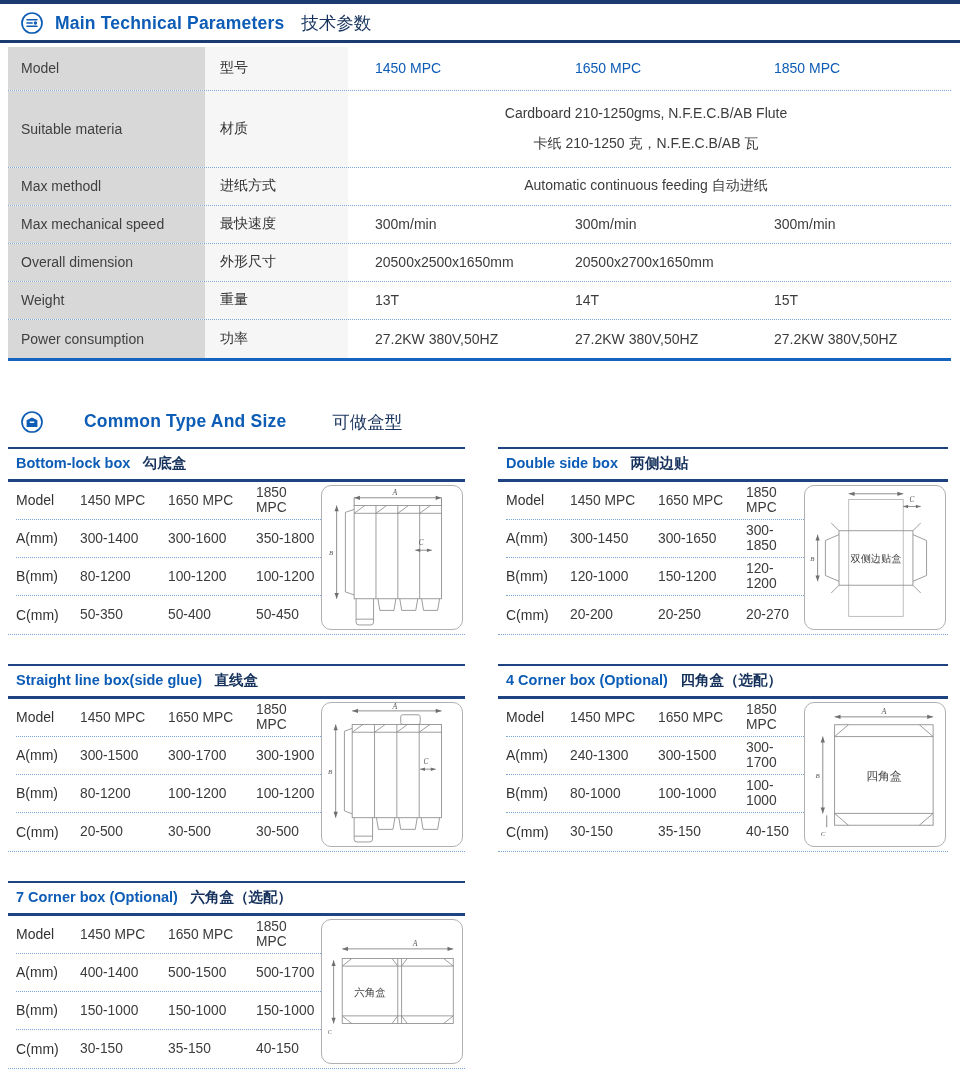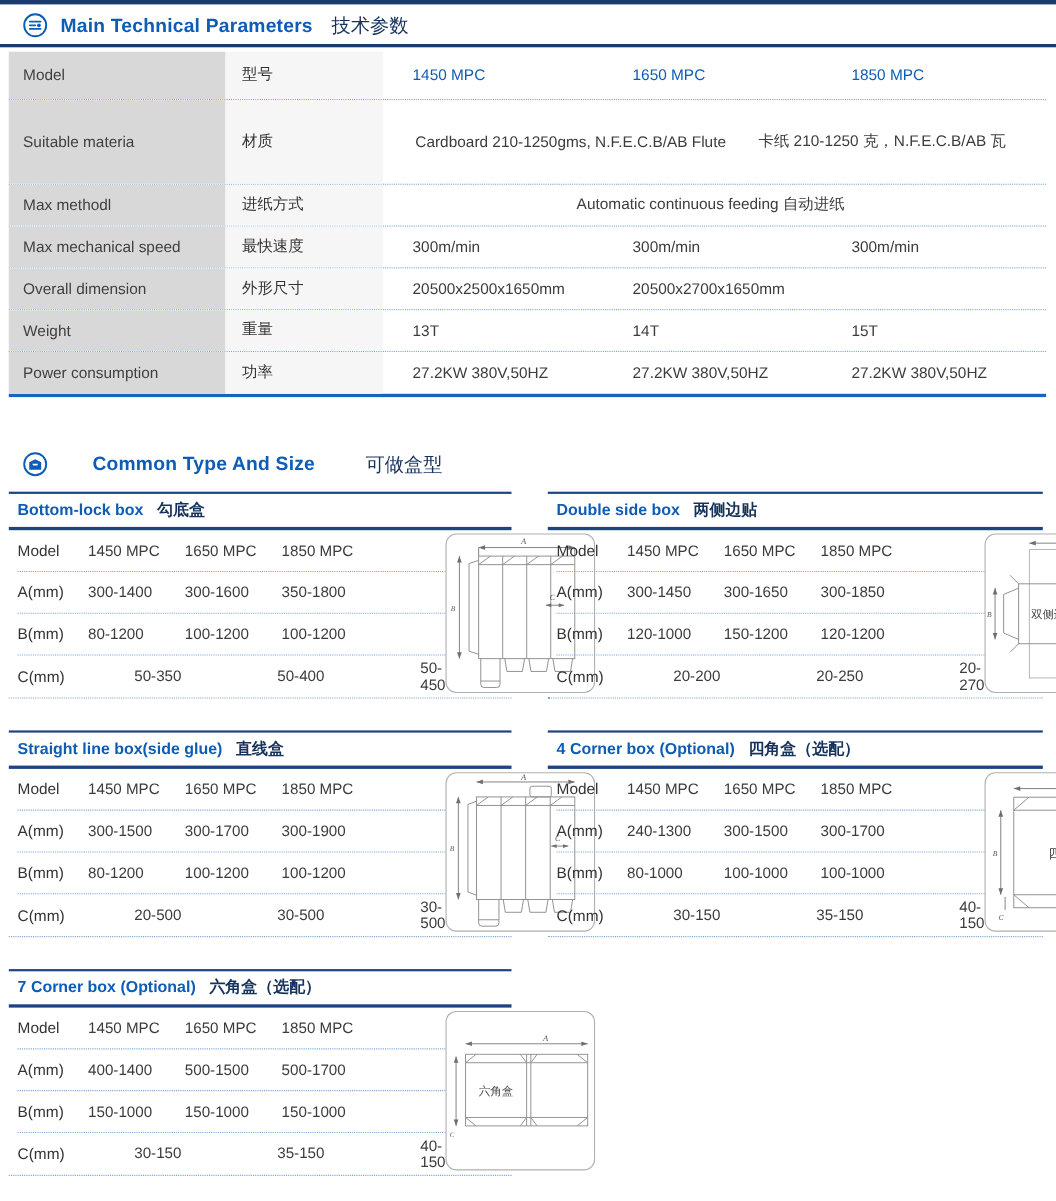--- a/index.html
+++ b/index.html
@@ -18,34 +18,34 @@
   .mtable { margin:4px 9px 0 8px; border-bottom:3px solid #1565c0; }
   .mrow { display:grid; grid-template-columns:197px 143px 200px 199px 197px; border-bottom:1px dotted #7aa6d8; }
   .mrow:last-child { border-bottom:none; }
   .mrow.models { height:44px; } .mrow.cols, .mrow.span { height:38px; } .mrow.span2 { height:77px; }
   .mc { display:flex; align-items:center; font-size:14px; color:#3c3c3c; }
   .lab-en { background:#d8d8d8; padding-left:13px; color:#3f3f3f; }
   .lab-zh { background:#f6f6f6; padding-left:15px; color:#333; }
   .val { padding-left:27px; }
   .model-val { color:#0d5cb5; font-weight:500; }
   .span3 { grid-column:3/6; justify-content:center; padding-left:0; }
-  .span3.two { justify-content:space-evenly; align-items:center; }
+  .span3.two { flex-direction:column; justify-content:space-evenly; align-items:center; }
 
   .sec2 { margin-top:42px;gap:40px; }
 
   
   .boxgrid { display:grid; grid-template-columns:457px 450px; column-gap:33px; row-gap:29px; margin:8px 9px 0 8px; }
   .boxsec { }
   .btitle { border-top:2px solid #1d4380; border-bottom:3px solid #1d4380; padding:5px 8px 6px 8px; }
   .btitle .b-en { font-size:14.5px; font-weight:600; color:#0d5cb5; }
   .btitle .b-zh { font-size:14.5px; font-weight:600; color:#16325c; margin-left:8px;text-align:center; }
   .bbody { display:flex; align-items:stretch; border-bottom:1px dotted #7aa6d8; }
   .brows { flex:1; padding-left:8px; }
   .brow { height:38px; display:grid; grid-template-columns:64px 88px 88px 1fr; align-items:center; border-bottom:1px dotted #7aa6d8; }
-  .brow:last-child { border-bottom:none;gap:42px; }
+  .brow:last-child { border-bottom:none; }
   .bc { font-size:13.8px; color:#3c3c3c; }
   .blab { font-size:14px; color:#333; }
   .bdia { width:142px; border:1px solid #b0b0b0; border-radius:10px; margin:3px 2px 4px 0; display:flex; align-items:center; justify-content:center; background:#fff; }
   .bdia svg { display:block; }
 
   .dline { stroke:#8f8f8f; stroke-width:.9; fill:none; }
   .dfaint { stroke:#ababab; stroke-width:.8; fill:none; }
   .dim { stroke:#6f6f6f; stroke-width:.8; fill:none; }
   .dtri { fill:#6f6f6f; }
   .dtxt { fill:#555; font-family:"Liberation Serif","DejaVu Serif",serif; font-style:italic; }

